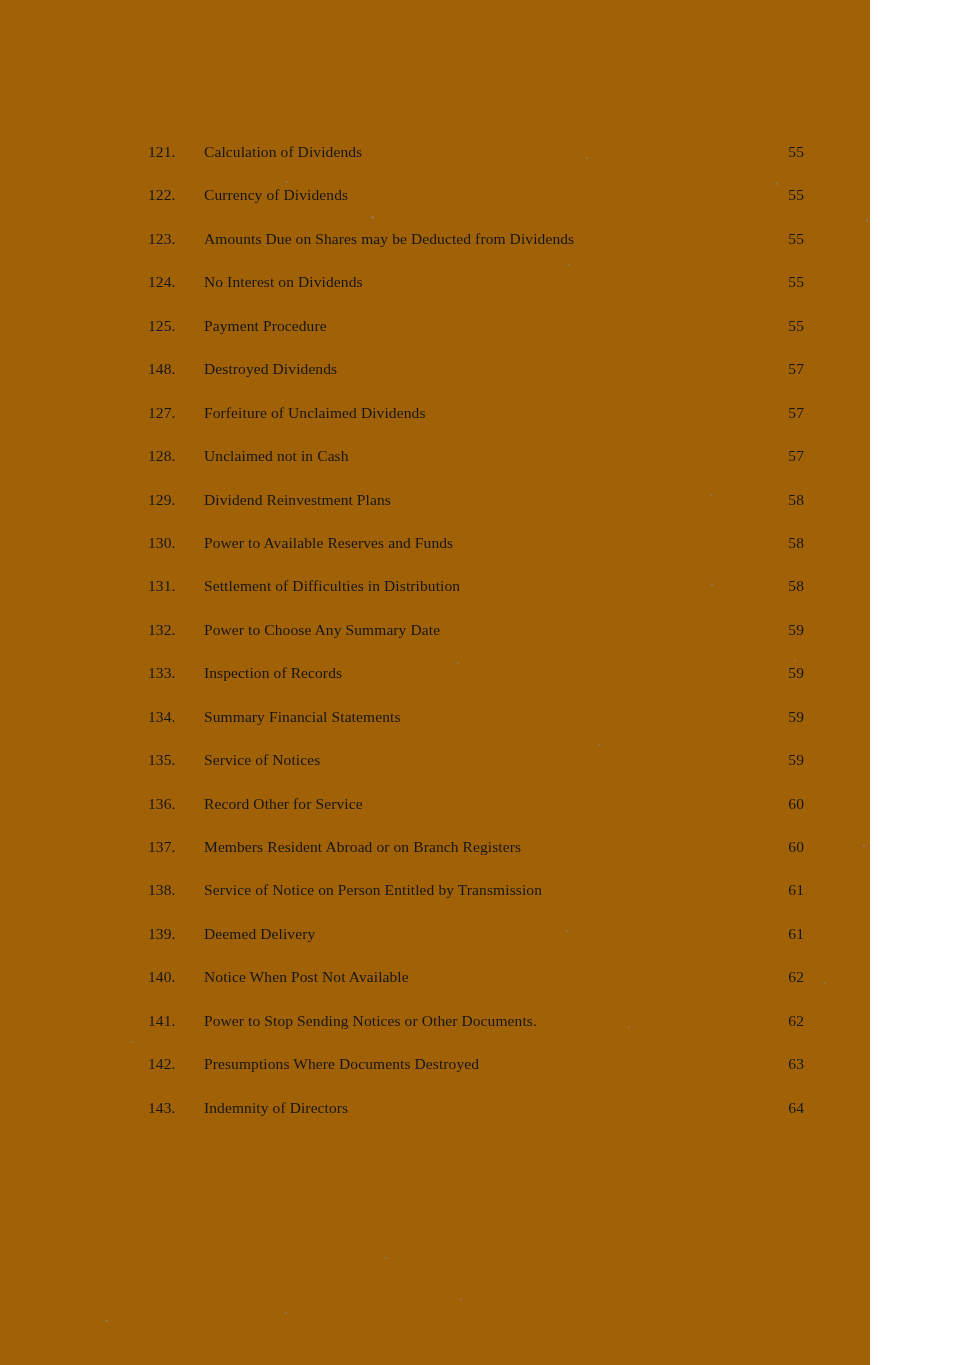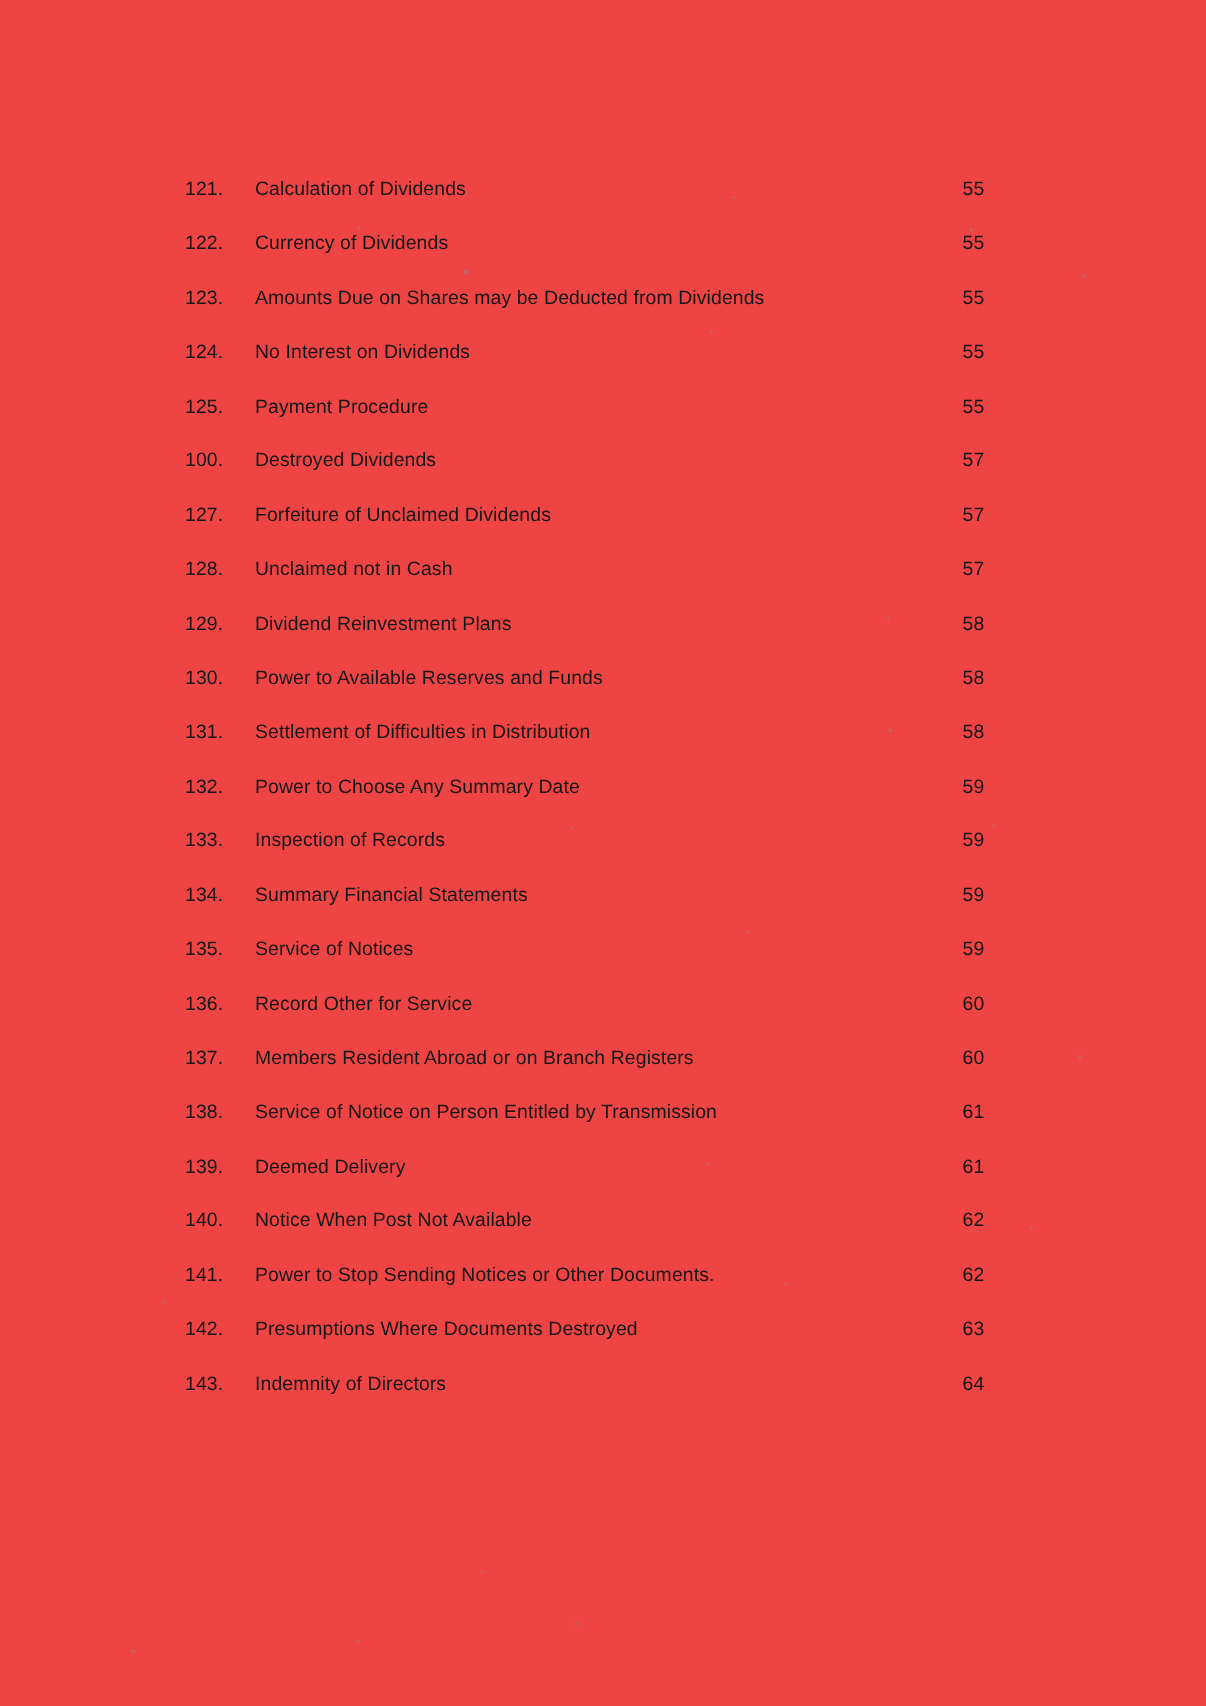--- a/index.html
+++ b/index.html
@@ -2,25 +2,25 @@
 <html><head>
 <meta charset="utf-8">
 <style>
   html, body {
     margin: 0;
     padding: 0;
     background: #ffffff;
   }
   .page {
     position: relative;
-    width: 965px;
+    width: 870px;
     height: 1365px;
-    background: #ef4444;
+    background: #a16207;
     overflow: hidden;
-    font-family: Liberation Sans, sans-serif;
+    font-family: Liberation Serif, serif;
     color: #161616;
   }
   .toc {
     position: absolute;
     left: 148px;
     top: 143px;
     width: 656px;
   }
   .toc-row {
     display: flex;
@@ -34,20 +34,21 @@
     width: 56px;
     flex: 0 0 56px;
   }
   .toc-title {
     flex: 1 1 auto;
     padding-right: 10px;
   }
   .toc-page {
     flex: 0 0 34px;
     width: 34px;
+    text-align: right;
   }
   
   .speck {
     position: absolute;
     background: #8a8a8a;
     border-radius: 50%;
     opacity: 0.55;
   }
 </style>
 </head>
@@ -80,21 +81,21 @@
       <span class="toc-page">55</span>
     </div>
 
     <div class="toc-row">
       <span class="toc-num">125.</span>
       <span class="toc-title">Payment Procedure</span>
       <span class="toc-page">55</span>
     </div>
 
     <div class="toc-row">
-      <span class="toc-num">100.</span>
+      <span class="toc-num">148.</span>
       <span class="toc-title">Destroyed Dividends</span>
       <span class="toc-page">57</span>
     </div>
 
     <div class="toc-row">
       <span class="toc-num">127.</span>
       <span class="toc-title">Forfeiture of Unclaimed Dividends</span>
       <span class="toc-page">57</span>
     </div>
 

